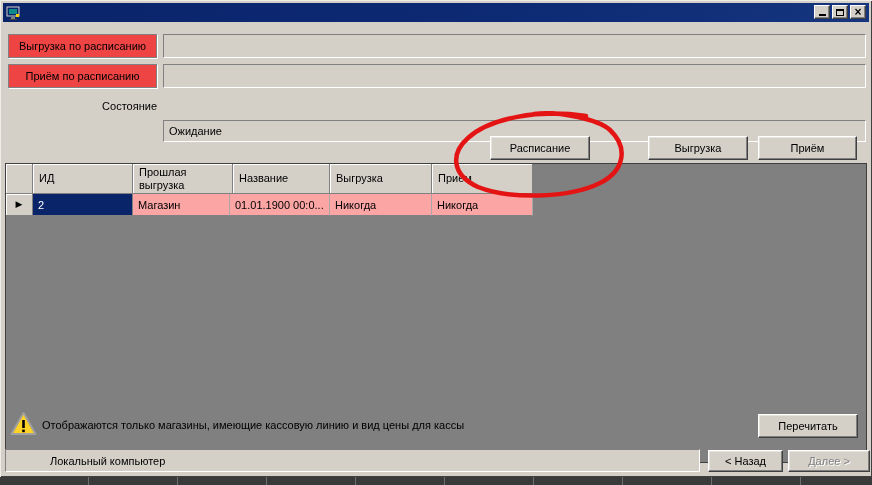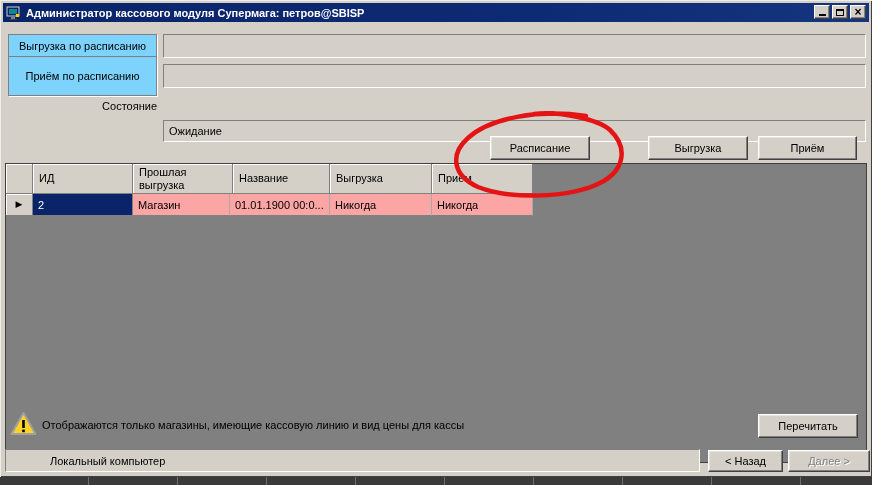--- a/index.html
+++ b/index.html
@@ -18,21 +18,21 @@
           border-color:#fff #404040 #404040 #fff;box-shadow:inset -1px -1px 0 #808080;
           display:flex;align-items:center;justify-content:center;box-sizing:border-box;}
   .glyph-min{width:7px;height:2px;background:#000;margin-top:6px;}
   .glyph-max{width:8px;height:7px;border:1px solid #000;border-top-width:2px;box-sizing:border-box;}
   .glyph-close{font-size:12px;font-weight:bold;line-height:10px;margin-top:-1px;}
   
   .btn{position:absolute;background:#d4d0c8;border:1px solid;border-color:#fff #404040 #404040 #fff;
        box-shadow:inset -1px -1px 0 #808080, inset 1px 1px 0 #e6e3dd;
        display:flex;align-items:center;justify-content:center;box-sizing:border-box;cursor:default;}
   .btn.disabled{color:#808080;text-shadow:1px 1px 0 #fff;}
-  .flatbtn{position:absolute;background:#7dd3fc;border:1px solid #808080;
+  .flatbtn{position:absolute;background:#ef4444;border:1px solid #808080;
            box-shadow:1px 1px 0 #fff;display:flex;align-items:center;justify-content:center;
            box-sizing:border-box;cursor:default;}
   .sunken{position:absolute;background:#d4d0c8;border:1px solid;border-color:#808080 #fff #fff #808080;
           box-sizing:border-box;display:flex;align-items:center;padding-left:5px;}
   .label-right{position:absolute;text-align:right;}
   
   #grid{position:absolute;left:5px;top:163px;width:862px;height:300px;background:#808080;
         border:1px solid #404040;box-sizing:border-box;overflow:hidden;}
   .grow{display:flex;}
   .hcell{height:30px;background:#d4d0c8;border-right:1px solid #808080;border-bottom:1px solid #808080;
@@ -61,38 +61,37 @@
   <div id="window">
 
     <div id="titlebar">
       <svg width="16" height="16" viewBox="0 0 16 16">
         <rect x="1" y="2" width="12" height="9" fill="#0a246a" stroke="#d4d0c8" stroke-width="1"></rect>
         <rect x="3" y="4" width="8" height="5" fill="#0e8a8a"></rect>
         <rect x="5" y="12" width="4" height="2" fill="#808080"></rect>
         <rect x="3" y="14" width="8" height="1" fill="#404040"></rect>
         <rect x="10" y="9" width="3" height="3" fill="#ffd400"></rect>
       </svg>
-      <span class="title">Администратор кассового модуля Супермага: петров@SBISP</span>
       <div class="winbtns">
         <div class="winbtn">
           <div class="glyph-min"></div>
         </div>
         <div class="winbtn">
           <div class="glyph-max"></div>
         </div>
         <div class="winbtn">
           <span class="glyph-close">×</span>
         </div>
       </div>
     </div>
 
     <div class="flatbtn" style="left:8px;top:34px;width:149px;height:24px;">Выгрузка по расписанию</div>
     <div class="sunken" style="left:163px;top:34px;width:703px;height:24px;"></div>
 
-    <div class="flatbtn" style="left:8px;top:56px;width:149px;height:40px;">Приём по расписанию</div>
+    <div class="flatbtn" style="left:8px;top:64px;width:149px;height:24px;">Приём по расписанию</div>
     <div class="sunken" style="left:163px;top:64px;width:703px;height:24px;"></div>
 
     <div class="label-right" style="left:8px;top:100px;width:149px;">Состояние</div>
     <div class="sunken" style="left:163px;top:96px;width:703px;height:22px;margin-top:24px;">Ожидание</div>
 
     <div class="btn" style="left:490px;top:136px;width:100px;height:24px;">Расписание</div>
     <div class="btn" style="left:648px;top:136px;width:100px;height:24px;">Выгрузка</div>
     <div class="btn" style="left:758px;top:136px;width:99px;height:24px;">Приём</div>
 
     <div id="grid">

